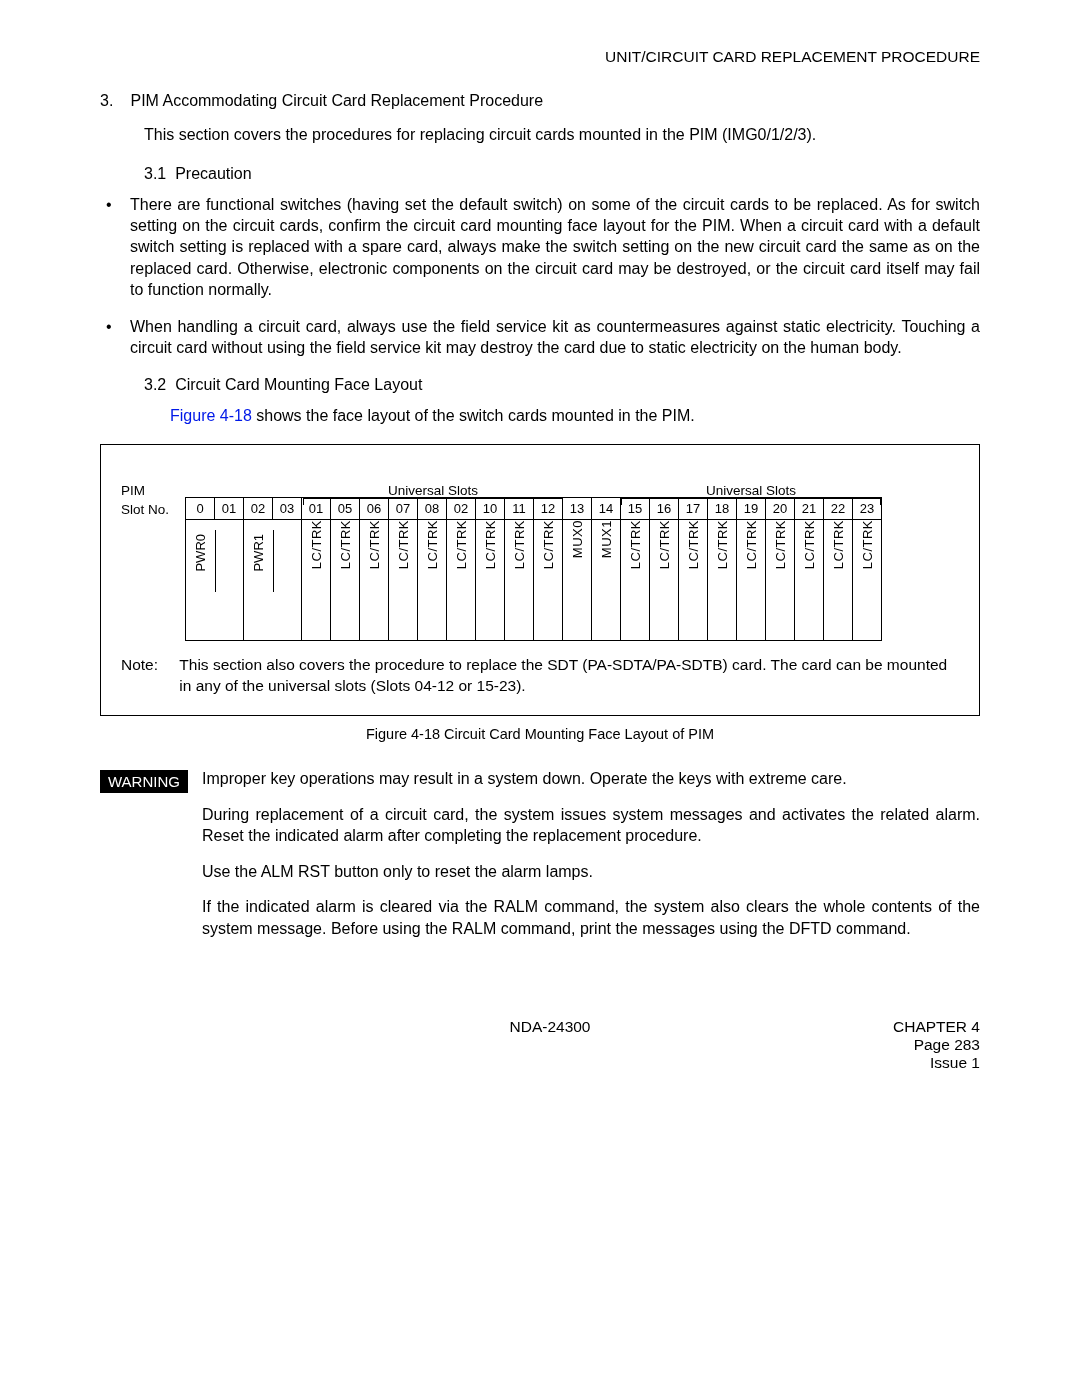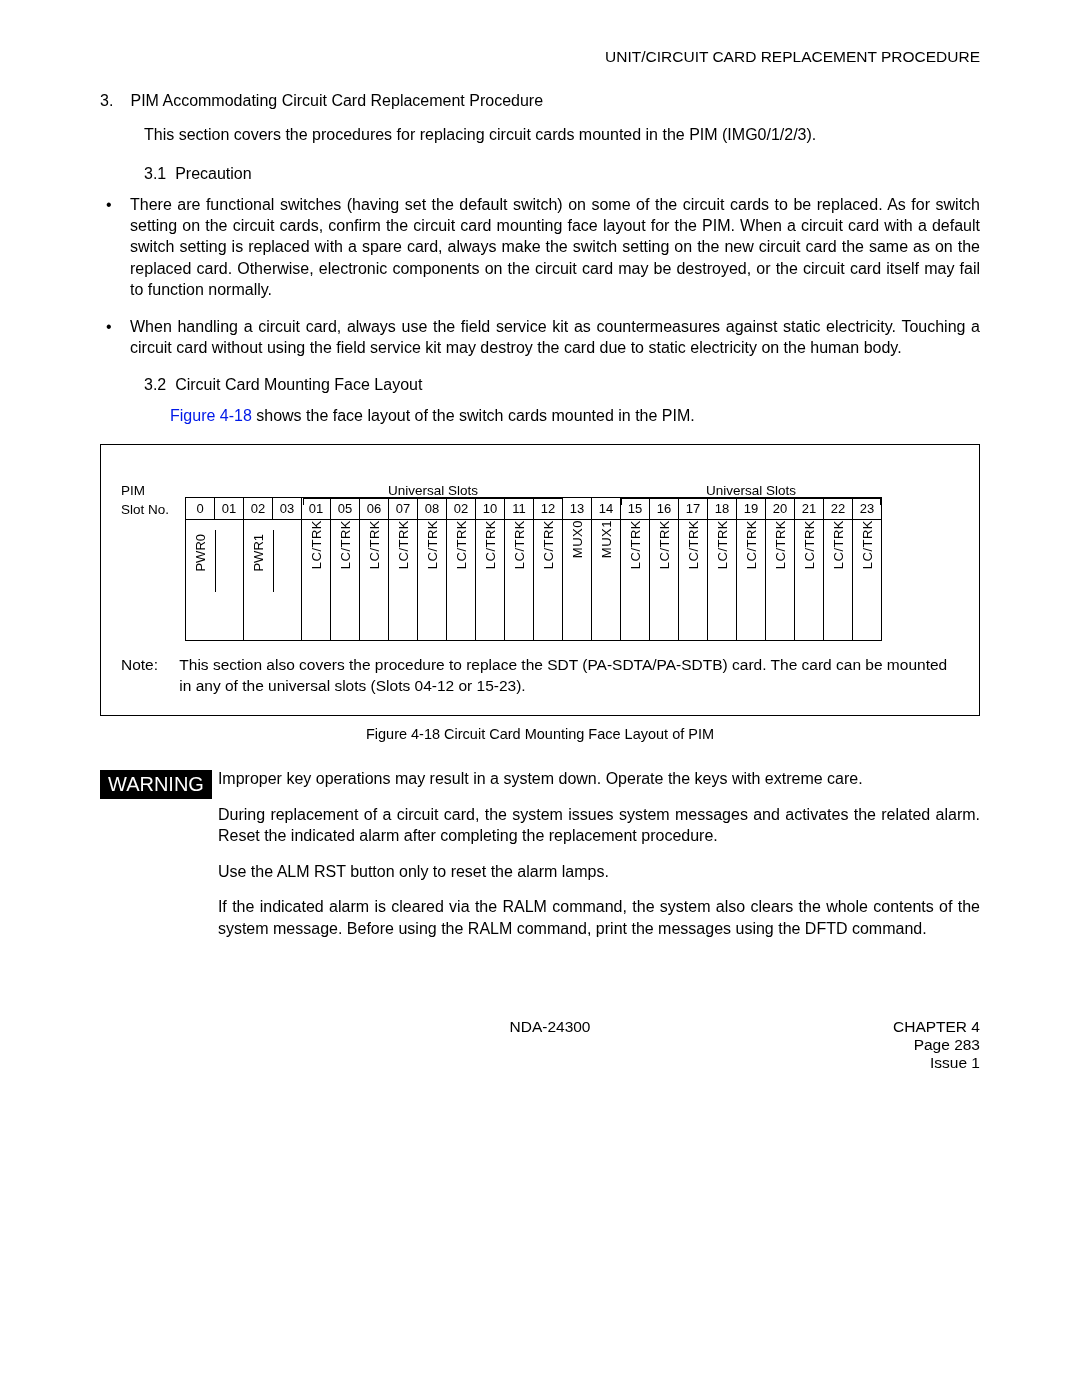--- a/index.html
+++ b/index.html
@@ -99,23 +99,23 @@
     font-size: 13px;
   }
   .note-row { margin-top: 14px; font-size: 15.5px; line-height:1.35;}
   .note-label { display:inline-block; width:54px; vertical-align: top;}
   .note-body { display:inline-block; width: calc(100% - 60px); vertical-align: top;}
   .fig-caption { text-align: center; font-size: 14.5px; margin: 10px 0 26px 0; }
   .warning-block { display: flex; align-items: flex-start; margin-bottom: 12px;}
   .warning-badge {
     background: #000;
     color: #fff;
-    font-size: 20px;
+    font-size: 15px;
     padding: 3px 8px;
-    margin-right: 6px;
+    margin-right: 14px;
     flex: 0 0 auto;
     margin-top: 2px;
   }
   .warning-text { flex: 1 1 auto; }
   .warning-text p { text-align: justify; margin-bottom: 14px; line-height:1.35;}
   .footer {
     margin-top: 64px;
     display: flex;
     justify-content: space-between;
     font-size: 15.5px;

